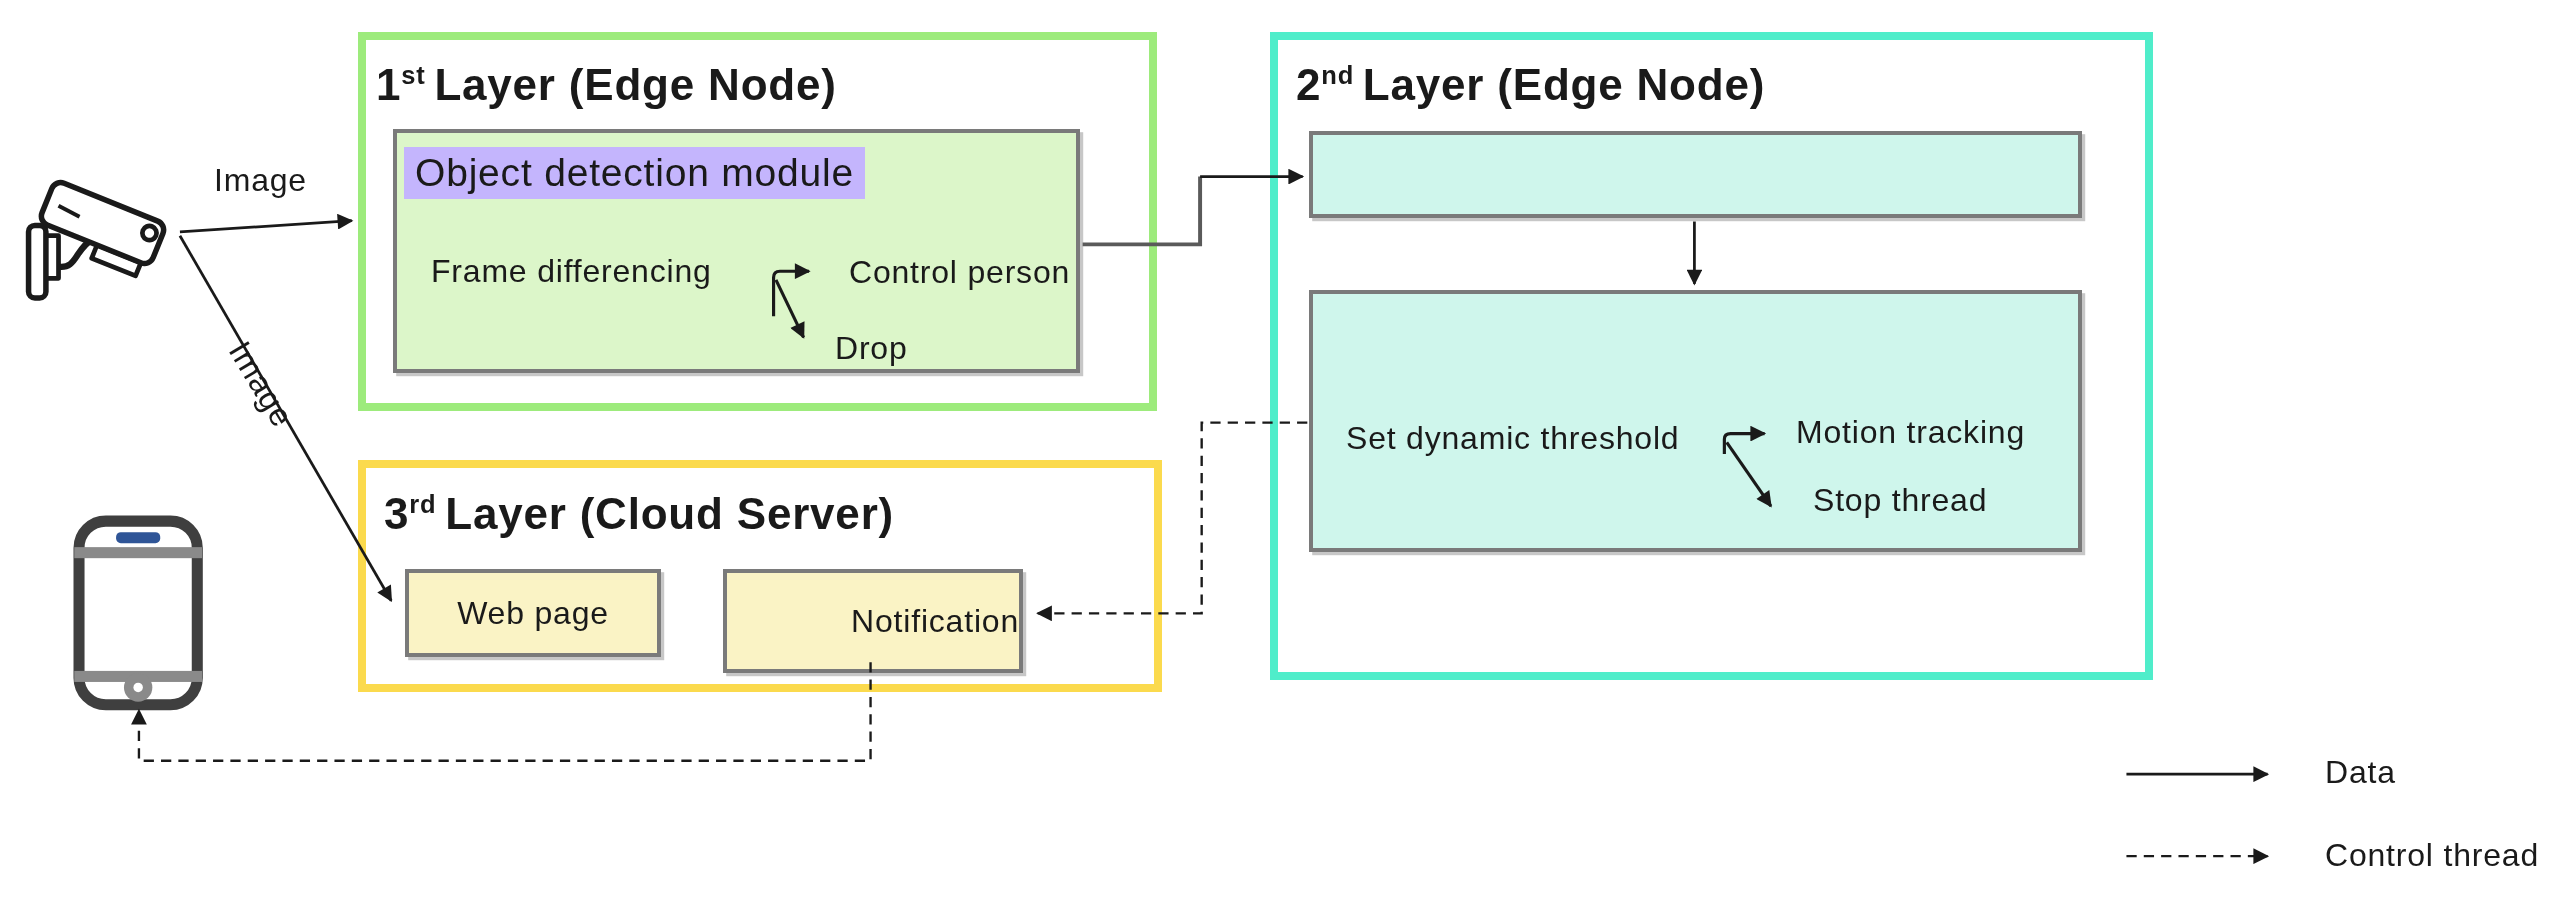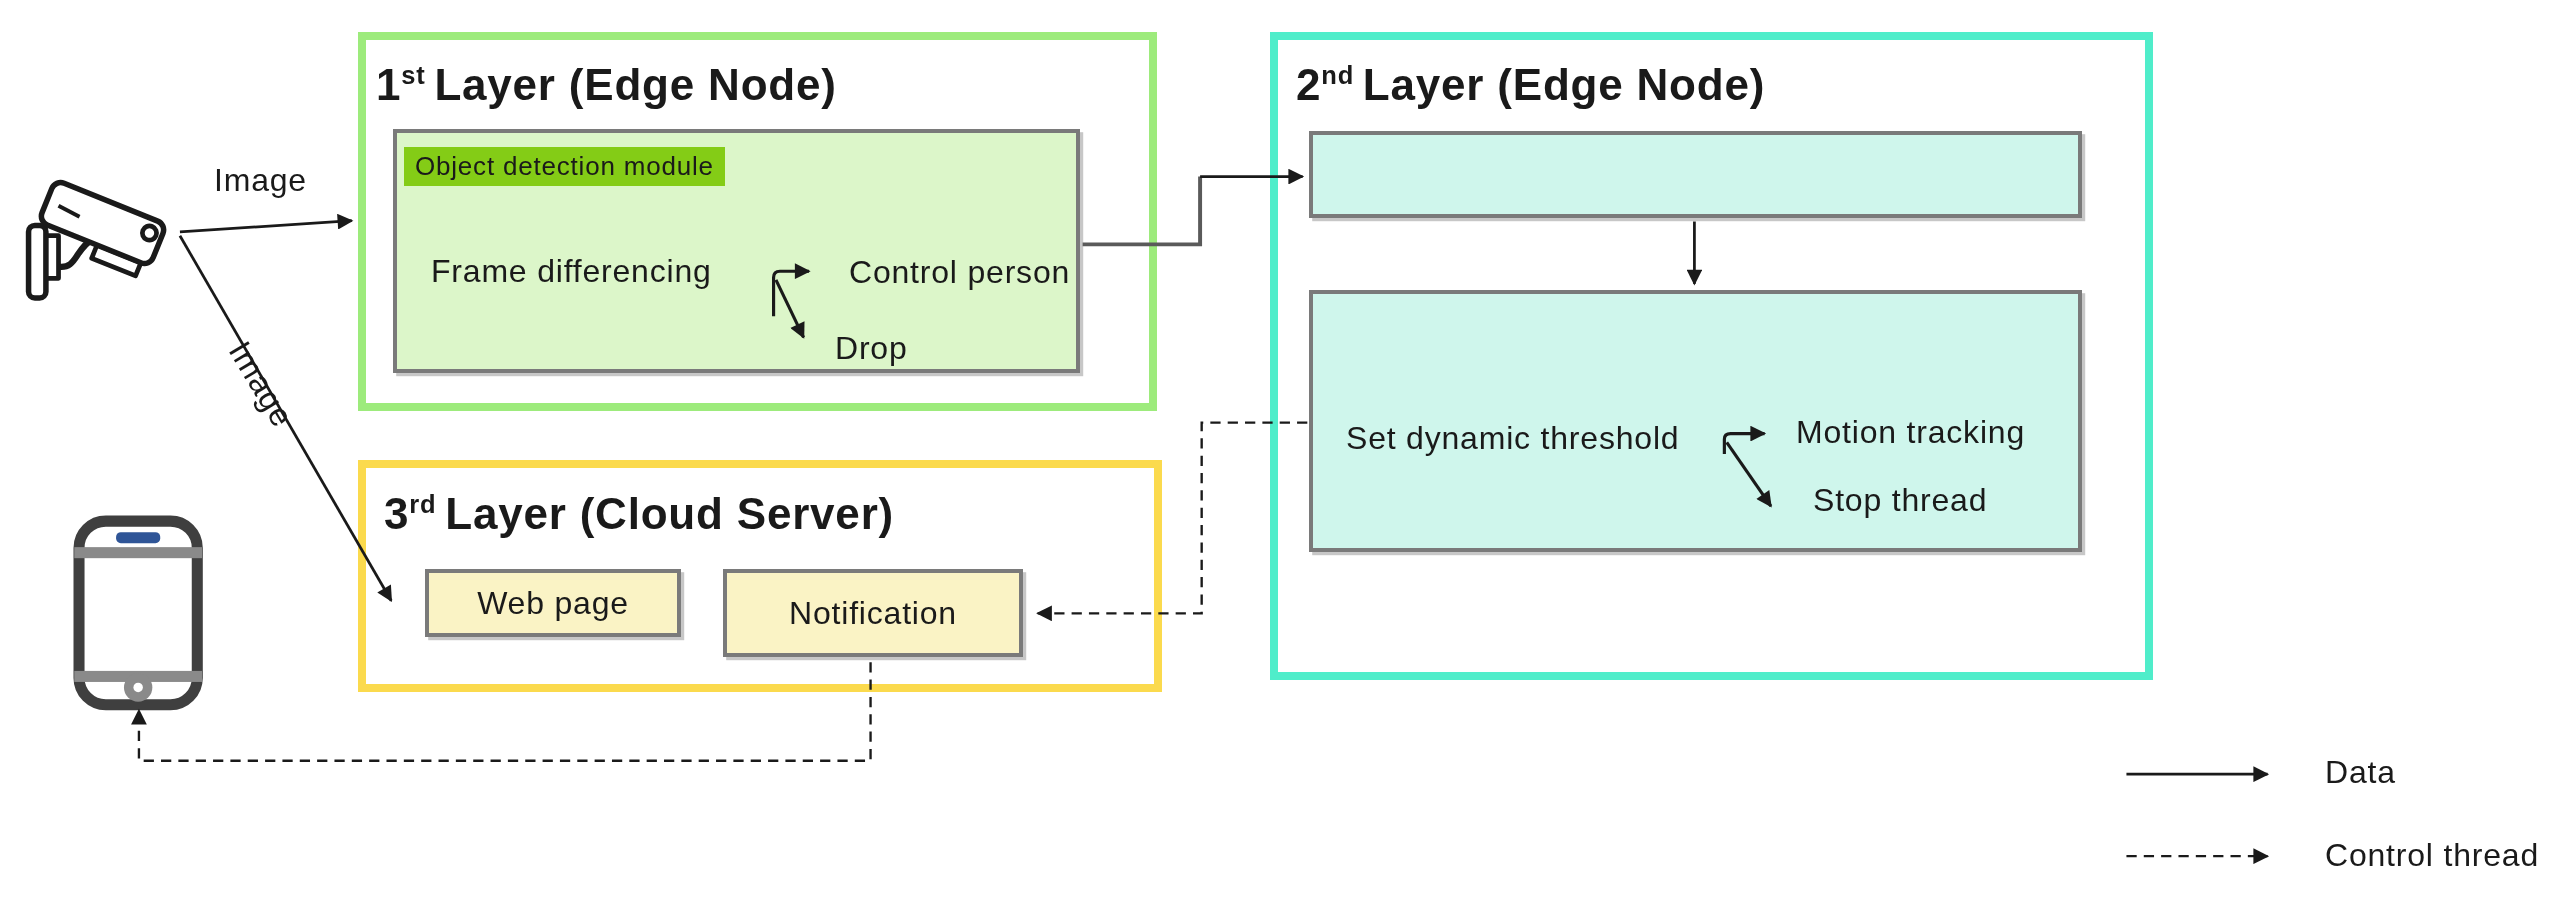--- a/index.html
+++ b/index.html
@@ -15,27 +15,27 @@
   .layer{border-style:solid;border-width:8.7px;background:#ffffff;}
   .layer1{left:358px;top:32px;width:799px;height:379px;border-color:#9DEB7C;}
   .layer2{left:1270px;top:32px;width:883px;height:648px;border-color:#4FEDCA;}
   .layer3{left:358px;top:460px;width:804px;height:232px;border-color:#FBDA4D;}
   .module{border:4px solid #7A7A7A;box-shadow:3.2px 3.2px 0 rgba(130,130,130,0.45);}
   .objdet{left:393px;top:129px;width:687px;height:244px;background:#DCF6C9;}
   .receive{left:1309px;top:131px;width:773px;height:87px;background:#CFF6EC;}
   .motion{left:1309px;top:290px;width:773px;height:262px;background:#CFF6EC;}
   .minibox{background:#FAF3C5;display:flex;align-items:center;justify-content:center;
            font-size:32px;letter-spacing:0.8px;}
-  .web{left:425px;top:569px;width:256px;height:68px;}
-  .notif{left:723px;top:569px;width:300px;height:88px;}
+  .web{left:405px;top:569px;width:256px;height:88px;}
+  .notif{left:723px;top:569px;width:300px;height:104px;justify-content:flex-end;}
   .label{position:absolute;white-space:nowrap;z-index:10;line-height:1;}
   .layer-title{font-size:44px;font-weight:bold;letter-spacing:0.8px;}
   .layer-title sup{font-size:0.58em;line-height:0;}
   .layer-title .rest{margin-left:0.20em;}
-  .module-title{font-size:26px;letter-spacing:0.8px;background:#84cc16;padding:6.3px 11px;}
+  .module-title{font-size:39px;letter-spacing:0.8px;background:#c4b5fd;padding:6.3px 11px;}
   .lbl{font-size:32px;letter-spacing:0.8px;}
   .legend-lbl{font-size:32px;letter-spacing:0.8px;margin-left:28px;}
   .rotated{transform:rotate(59deg);transform-origin:0 0;}
   svg.overlay{position:absolute;left:0;top:0;z-index:5;pointer-events:none;}
 </style>
 </head>
 <body>
 
 <div class="canvas">
 

